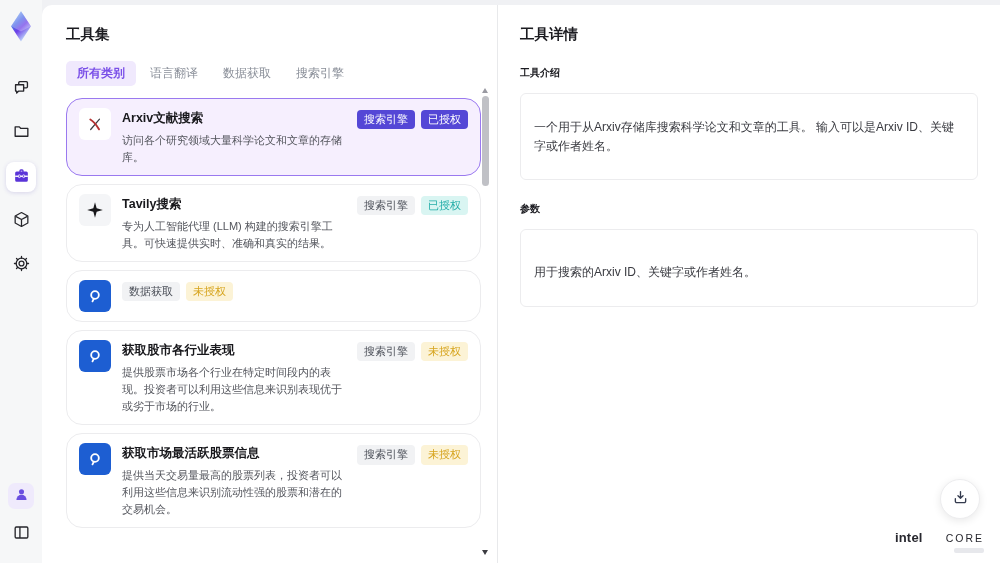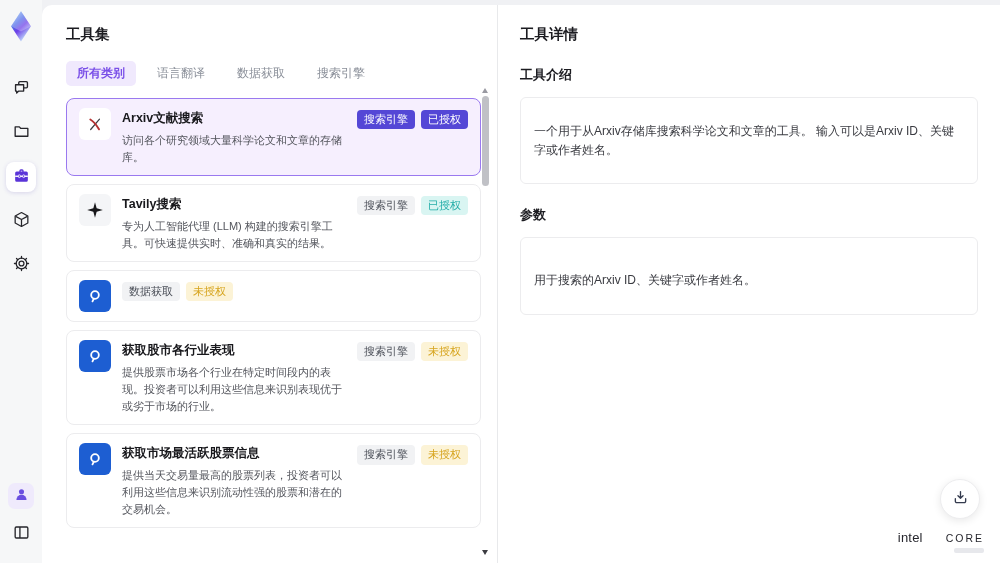--- a/index.html
+++ b/index.html
@@ -29,28 +29,28 @@
 
   
   .frame {
     position:absolute; left:42px; top:5px; right:0; bottom:0;
     background:#ffffff; border-top-left-radius:10px; display:flex; overflow:hidden;
   }
 
   
   .main { width:455px; flex:none; padding:20px 0 0 24px; position:relative; }
   .page-title { font-size:14.5px; font-weight:bold; margin-bottom:17px; }
-  .tabs { display:flex; align-items:center; gap:10px; margin-bottom:12px; }
+  .tabs { display:flex; align-items:center; gap:3px; margin-bottom:12px; }
   .tab { font-size:12px; color:#8a8f99; padding:4px 11px; border-radius:5px; cursor:pointer; white-space:nowrap; }
   .tab.active { color:#7a4fe8; background:#f0e9fd; font-weight:bold; }
 
   .tool-list { width:415px; height:462px; overflow:hidden; }
   .card {
     display:flex; align-items:flex-start;
-    background:#fff; border:1px solid #ececee; border-radius:8px;
+    background:#fff; border:1px solid #ececee; border-radius:16px;
     padding:9px 12px; margin-bottom:8px; cursor:pointer;
   }
   .card.selected { background:#f6effe; border:1.5px solid #9a79ef; }
   .tool-icon {
     width:32px; height:32px; flex:0 0 32px; margin-right:11px; border-radius:6px;
     background:#f4f5f7; display:flex; align-items:center; justify-content:center;
   }
   .card.selected .tool-icon { background:#ffffff; }
   .tool-icon.blue { background:#1d5ed2; }
   .tool-icon svg { width:20px; height:20px; }
@@ -67,40 +67,40 @@
   
   .scrollbar { position:absolute; top:83px; bottom:8px; right:7px; width:9px; }
   .sb-arrow { position:absolute; left:1px; width:0; height:0; border-left:3.5px solid transparent; border-right:3.5px solid transparent; }
   .sb-arrow.up { top:0; border-bottom:5px solid #9a9aa2; }
   .sb-arrow.down { bottom:0; border-top:5px solid #3c3c42; }
   .sb-thumb { position:absolute; top:8px; left:1px; width:7px; height:90px; background:#c0c1c6; border-radius:4px; }
 
   
   .detail { flex:1; border-left:1px solid #e8e9eb; padding:20px 22px 0; position:relative; }
   .detail-title { font-size:14.5px; font-weight:bold; margin-bottom:22px; }
-  .section-heading { font-size:13px; font-weight:bold; margin-bottom:13px; }
+  .section-heading { font-size:10px; font-weight:bold; margin-bottom:13px; }
   .info-box {
     border:1px solid #ececee; border-radius:6px; background:#fff;
     padding:24px 13px; font-size:12px; color:#3a3b41; line-height:1.55; margin-bottom:22px;
   }
   .param-head { display:flex; align-items:baseline; }
   .param-name { font-size:12.5px; font-weight:bold; color:#18181c; }
   .param-type { font-size:11px; color:#9aa0a8; margin-left:7px; }
   .param-req  { font-size:11px; color:#e05555; margin-left:7px; }
   .param-desc { font-size:12px; color:#3a3b41; margin-top:9px; }
 
   
   .download-fab {
     position:absolute; right:20px; bottom:44px; width:40px; height:40px; border-radius:50%;
     background:#ffffff; border:1px solid #ededef; box-shadow:0 2px 8px rgba(0,0,0,.09);
     display:flex; align-items:center; justify-content:center; cursor:pointer;
   }
   .download-fab svg { width:19px; height:19px; }
   .brand { position:absolute; right:16px; bottom:10px; text-align:right; line-height:1; }
-  .brand .b1 { font-size:13px; font-weight:normal; color:#27272e; letter-spacing:.2px; }
+  .brand .b1 { font-size:13px; font-weight:bold; color:#27272e; letter-spacing:.2px; }
   .brand .b2 { font-size:10.5px; font-weight:normal; color:#27272e; letter-spacing:2px; margin-left:3px;padding-left:20px; }
   .brand .bar { width:30px; height:5px; background:#e7e8ec; border-radius:2px; margin:4px 0 0 auto; }
 </style>
 </head>
 <body>
 
 <div class="rail">
   <div class="logo">
     <svg viewBox="0 0 24 28">
       <defs>

